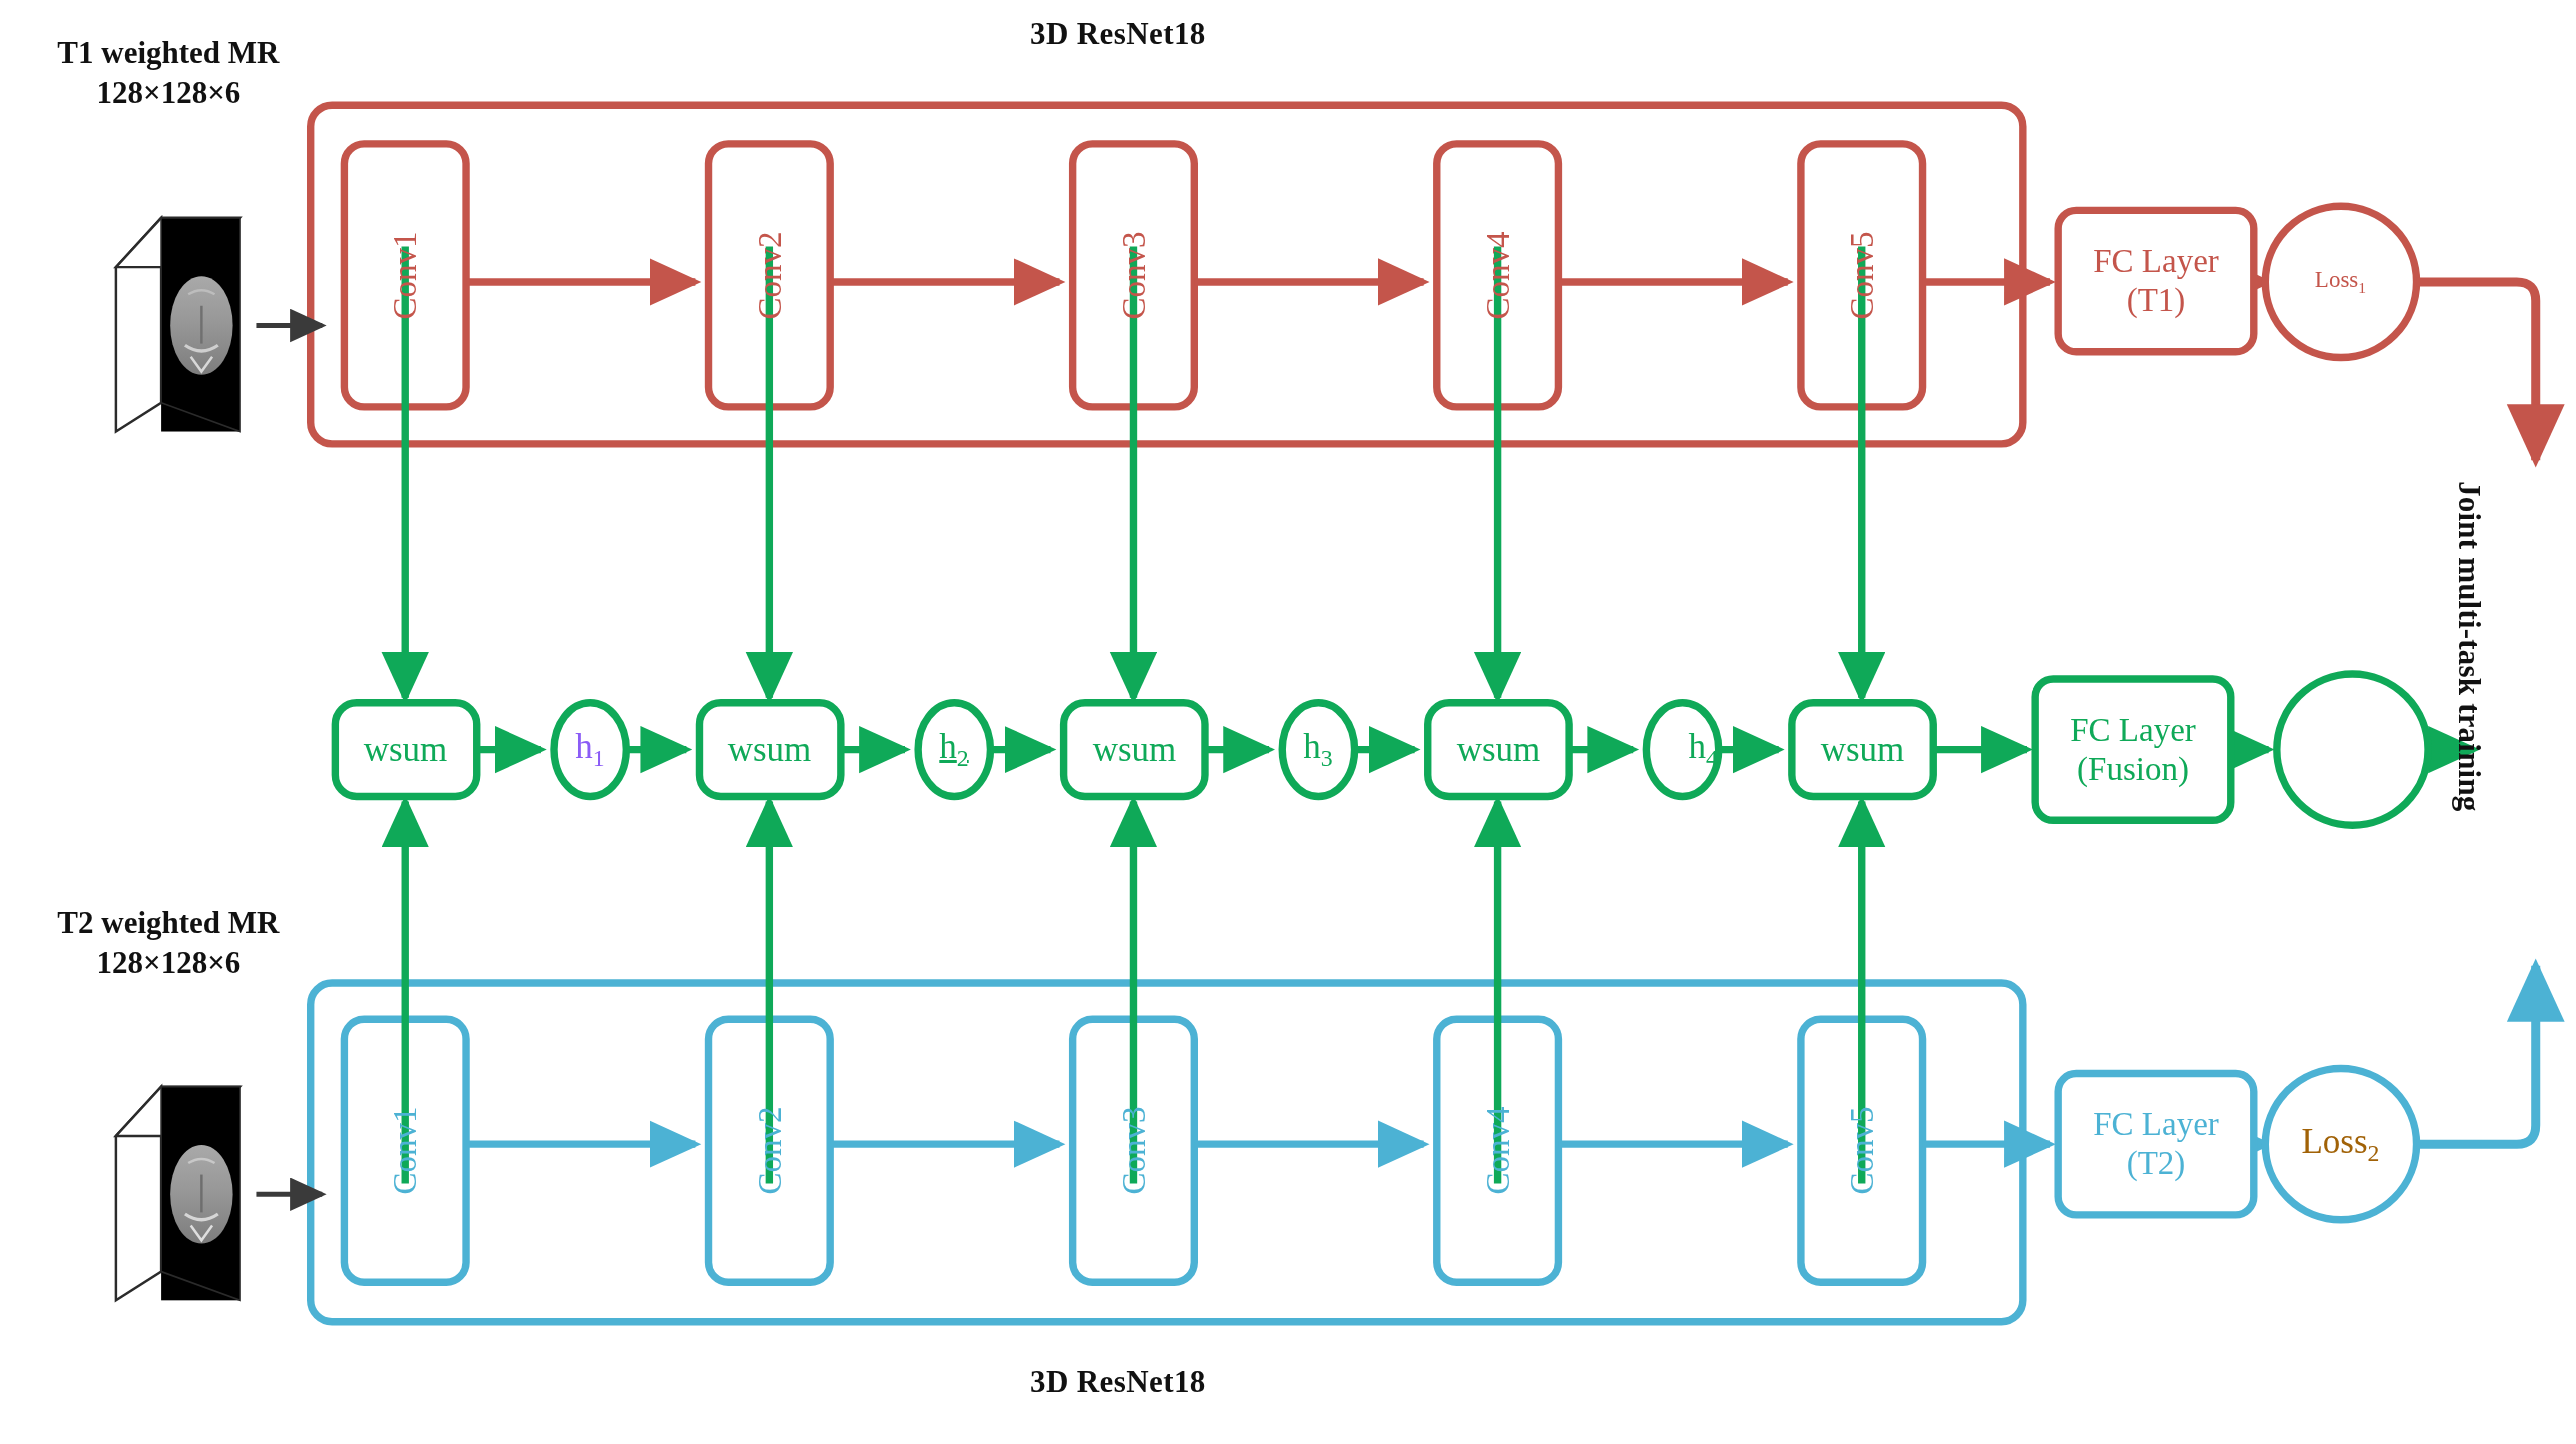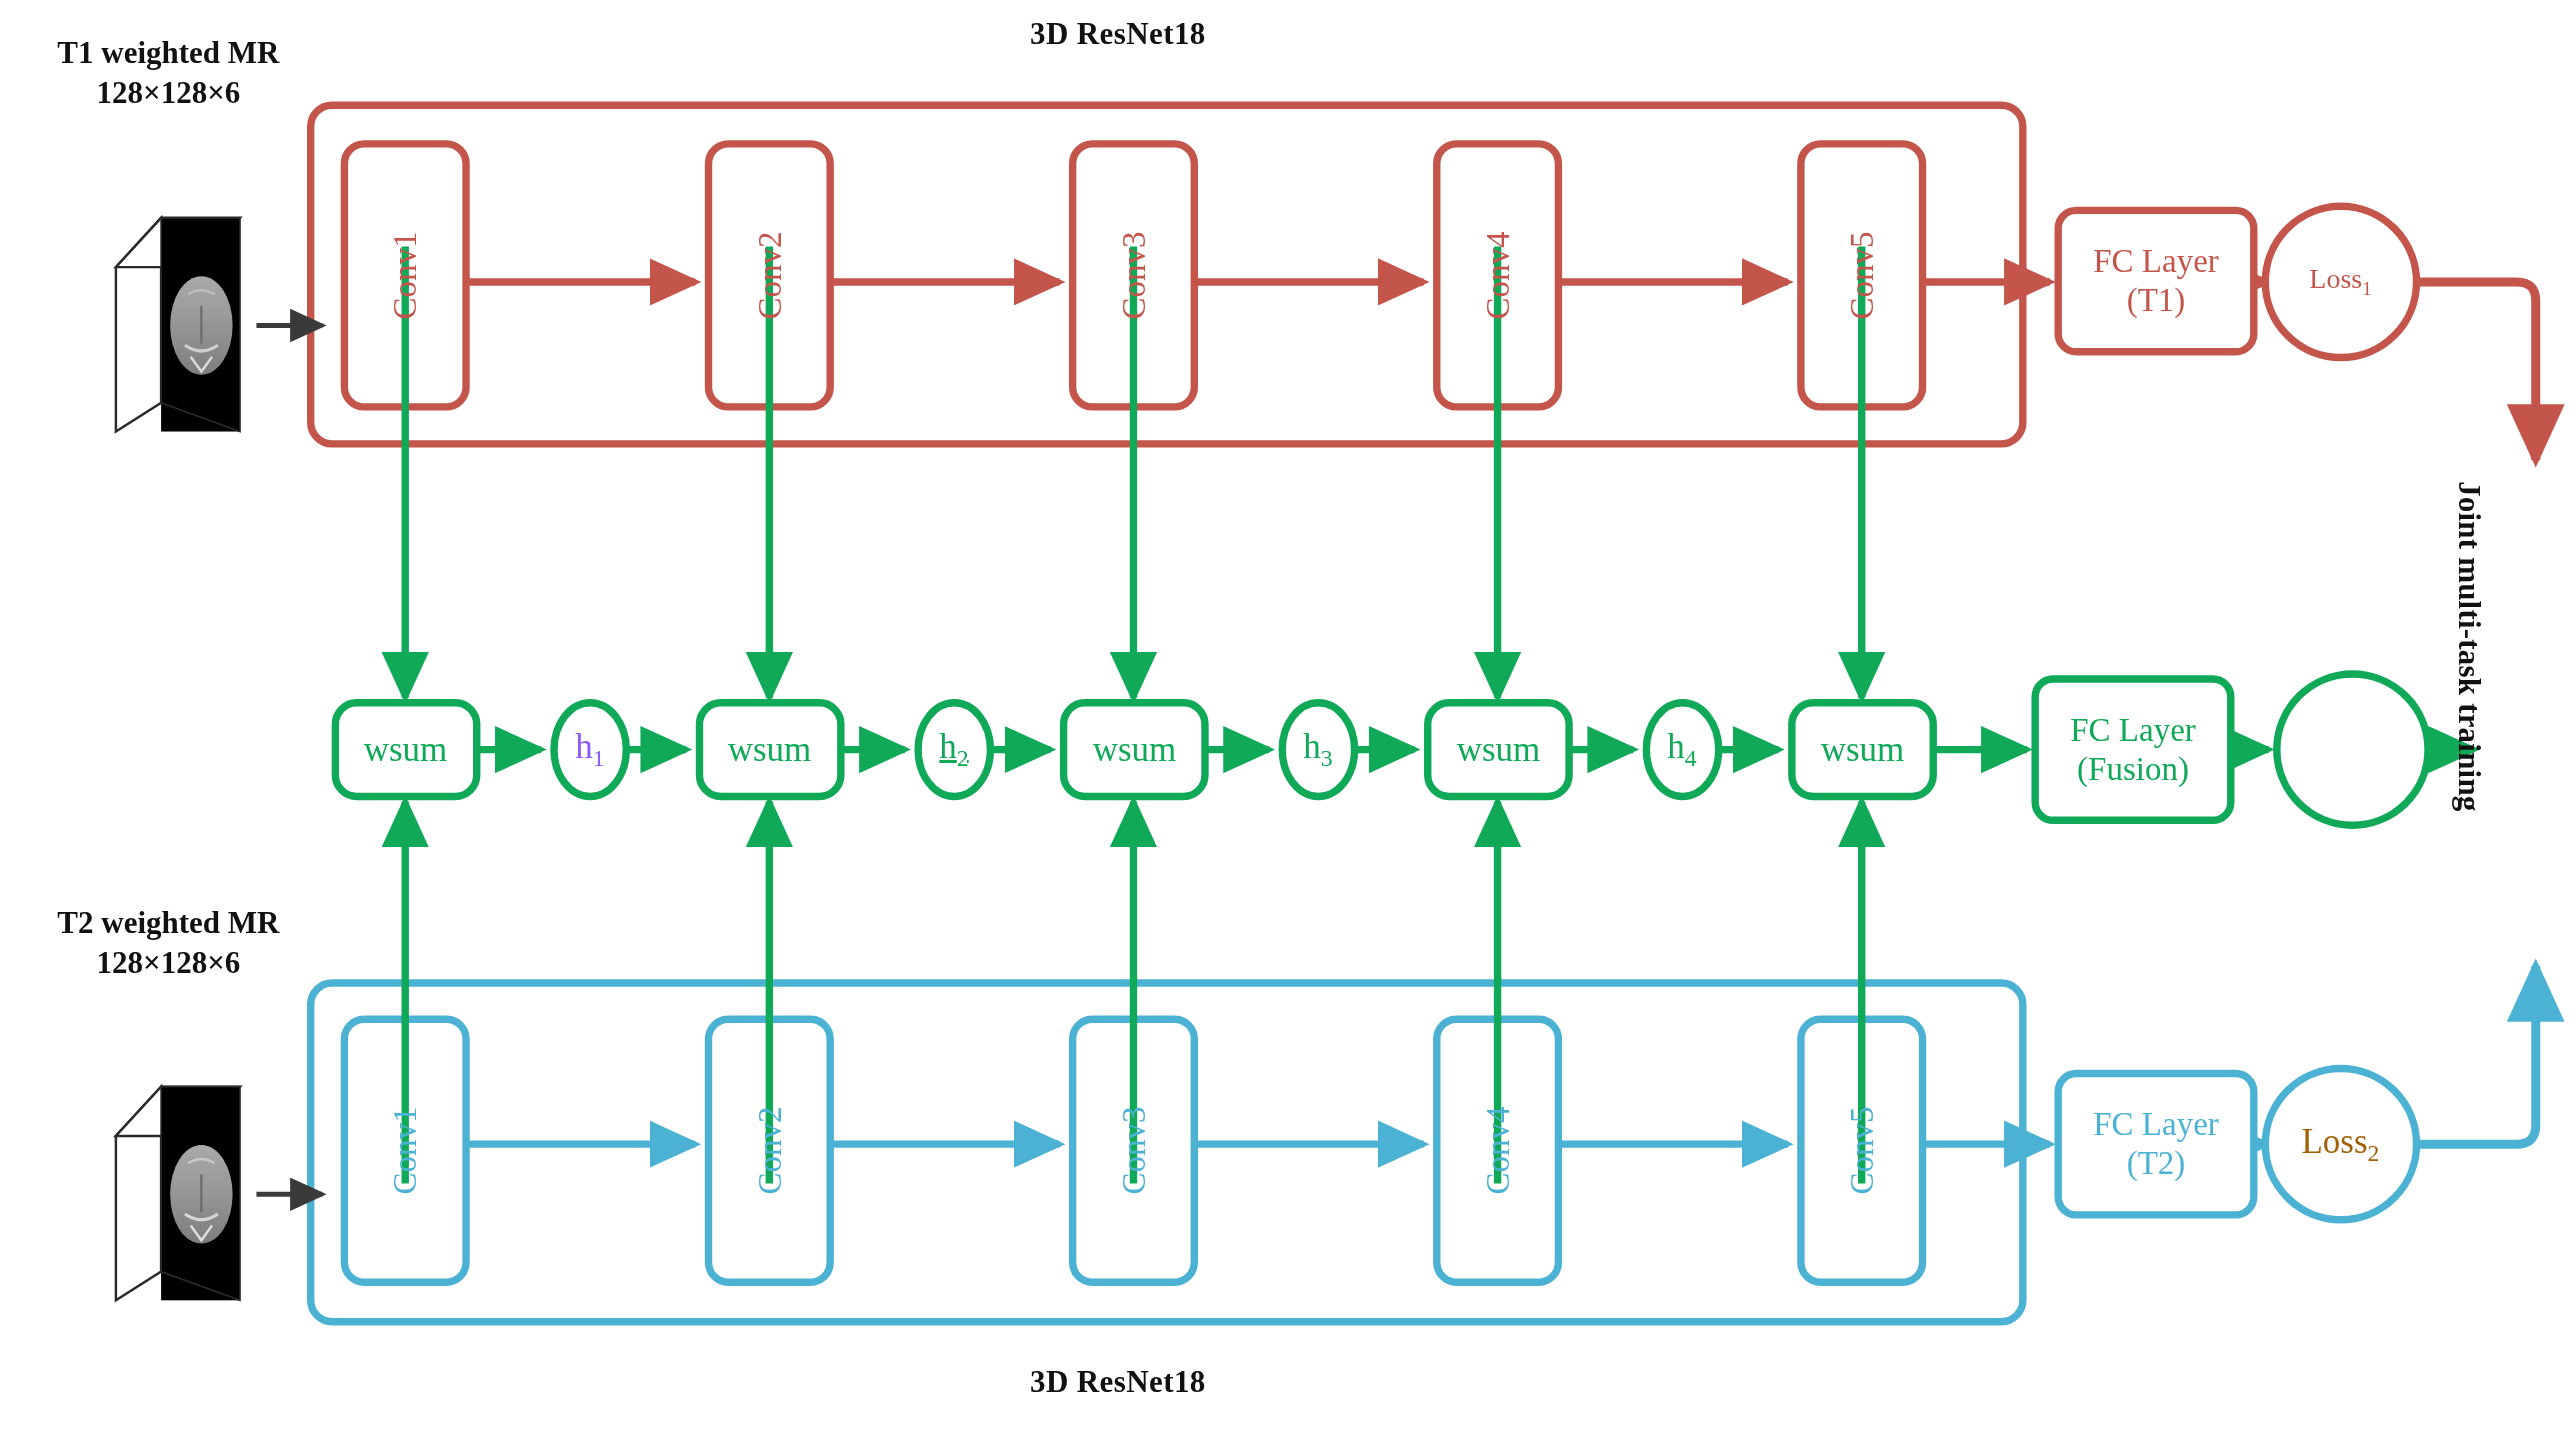--- a/index.html
+++ b/index.html
@@ -220,38 +220,38 @@
 
   <div class="lbl" style="left:554px;top:703px;width:72px;height:94px;color:#8b5cf6;font-size:35px;">
     <span><span>h</span><span class="sub">1</span></span>
   </div>
   <div class="lbl" style="left:918px;top:703px;width:72px;height:94px;color:#0FA958;font-size:35px;text-decoration:underline;">
     <span><span>h</span><span class="sub">2</span></span>
   </div>
   <div class="lbl" style="left:1282px;top:703px;width:72px;height:94px;color:#0FA958;font-size:35px;">
     <span><span>h</span><span class="sub">3</span></span>
   </div>
-  <div class="lbl" style="left:1646px;top:703px;width:72px;height:94px;color:#0FA958;font-size:35px;">
+  <div class="lbl" style="left:1646px;top:703px;width:72px;height:94px;color:#0FA958;font-size:35px;justify-content:flex-end;">
     <span><span>h</span><span class="sub">4</span></span>
   </div>
 
   <div class="lbl" style="left:2058px;top:210px;width:196px;height:141px;color:#C4554B;font-size:33px;flex-direction:column;">
     <div>FC Layer</div>
     <div>(T1)</div>
   </div>
   <div class="lbl" style="left:2035px;top:679px;width:196px;height:141px;color:#0FA958;font-size:33px;flex-direction:column;">
     <div>FC Layer</div>
     <div>(Fusion)</div>
   </div>
   <div class="lbl" style="left:2058px;top:1073px;width:196px;height:141px;color:#4CB2D4;font-size:33px;flex-direction:column;">
     <div>FC Layer</div>
     <div>(T2)</div>
   </div>
 
-  <div class="lbl" style="left:2265px;top:206px;width:151px;height:151px;color:#C4554B;font-size:28px;">
+  <div class="lbl" style="left:2265px;top:206px;width:151px;height:151px;color:#C4554B;font-size:23px;">
     <span><span>Loss</span><span class="sub">1</span></span>
   </div>
   <div class="lbl" style="left:2265px;top:1069px;width:151px;height:151px;color:#a16207;font-size:35px;">
     <span><span>Loss</span><span class="sub">2</span></span>
   </div>
 
 </div>
 
 
 </body></html>

